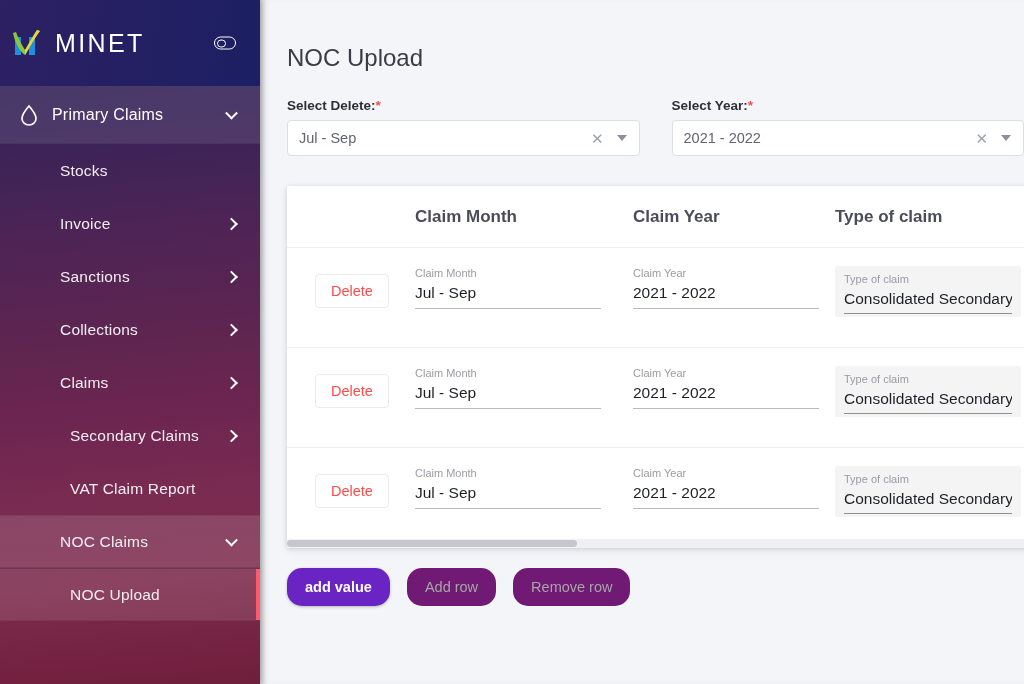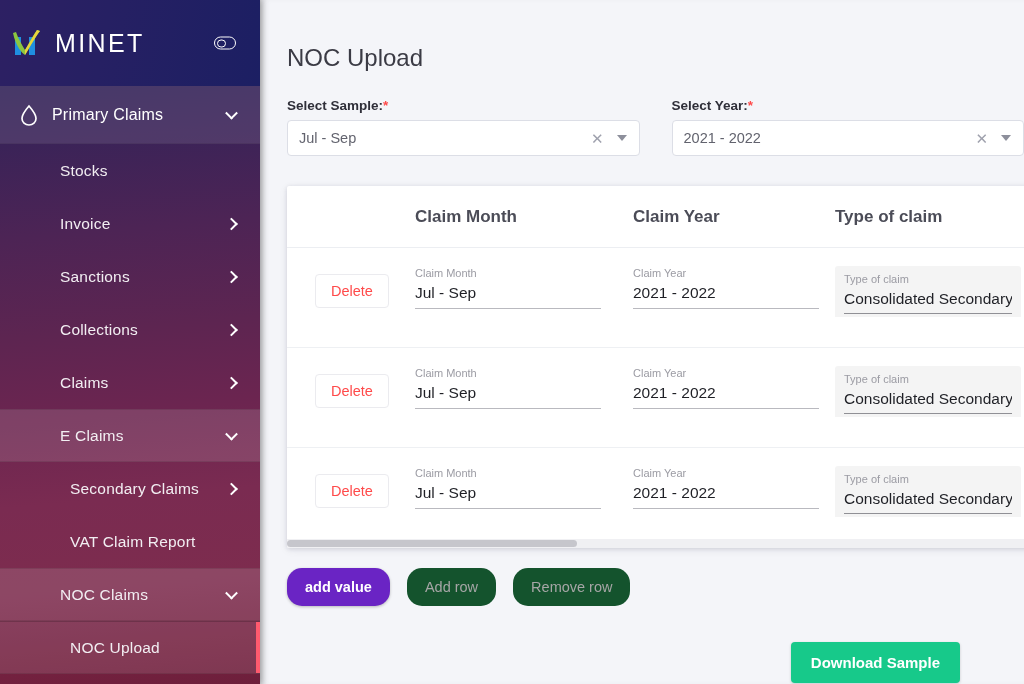--- a/index.html
+++ b/index.html
@@ -184,21 +184,21 @@
   .btn{
     border:none; border-radius:15px; font-size:14.5px;
     font-family:"Liberation Sans", sans-serif; cursor:pointer;
     padding:11px 18px; font-weight:bold;
   }
   .btn-primary{
     background:#6a24c4; color:#ffffff;
     box-shadow:0 1px 3px rgba(0,0,0,.25);
   }
   .btn-disabled{
-    background:#14532d; color:#a6a6a6; font-weight:normal;
+    background:#701a75; color:#a6a6a6; font-weight:normal;
   }
   .btn-download{
     position:absolute; right:64px; top:642px;
     background:#17c98a; color:#ffffff; border:none; border-radius:4px;
     font-size:15px; font-weight:bold; padding:12px 20px;
     font-family:"Liberation Sans", sans-serif; cursor:pointer;
     box-shadow:0 1px 3px rgba(0,0,0,.18);
   }
 </style>
 </head>
@@ -242,24 +242,20 @@
         <span class="chev right"></span>
       </div>
       <div class="nav-item">
         <span>Collections</span>
         <span class="chev right"></span>
       </div>
       <div class="nav-item">
         <span>Claims</span>
         <span class="chev right"></span>
       </div>
-      <div class="nav-item expanded">
-        <span>E Claims</span>
-        <span class="chev down"></span>
-      </div>
       <div class="nav-item sub">
         <span>Secondary Claims</span>
         <span class="chev right"></span>
       </div>
       <div class="nav-item sub">
         <span>VAT Claim Report</span>
       </div>
       <div class="nav-item expanded">
         <span>NOC Claims</span>
         <span class="chev down"></span>
@@ -270,21 +266,21 @@
     </div>
 </div>
 
 <div id="main">
 
   <h1 id="page-title">NOC Upload</h1>
 
   <div class="filters">
 
     <div class="field-block">
-      <div class="field-label"><span>Select Sample:</span><span class="req">*</span></div>
+      <div class="field-label"><span>Select Delete:</span><span class="req">*</span></div>
       <div class="select-box">
         <span class="select-value">Jul - Sep</span>
         <span class="clear-x">✕</span>
         <span class="caret"></span>
       </div>
     </div>
 
     <div class="field-block">
       <div class="field-label"><span>Select Year:</span><span class="req">*</span></div>
       <div class="select-box">
@@ -385,14 +381,13 @@
       </div>
     <div class="hscroll"></div>
   </div>
 
   <div class="btn-row">
     <button class="btn btn-primary">add value</button>
     <button class="btn btn-disabled">Add row</button>
     <button class="btn btn-disabled">Remove row</button>
   </div>
 
-  <button class="btn-download">Download Sample</button>
 </div>
 
 </body></html>

